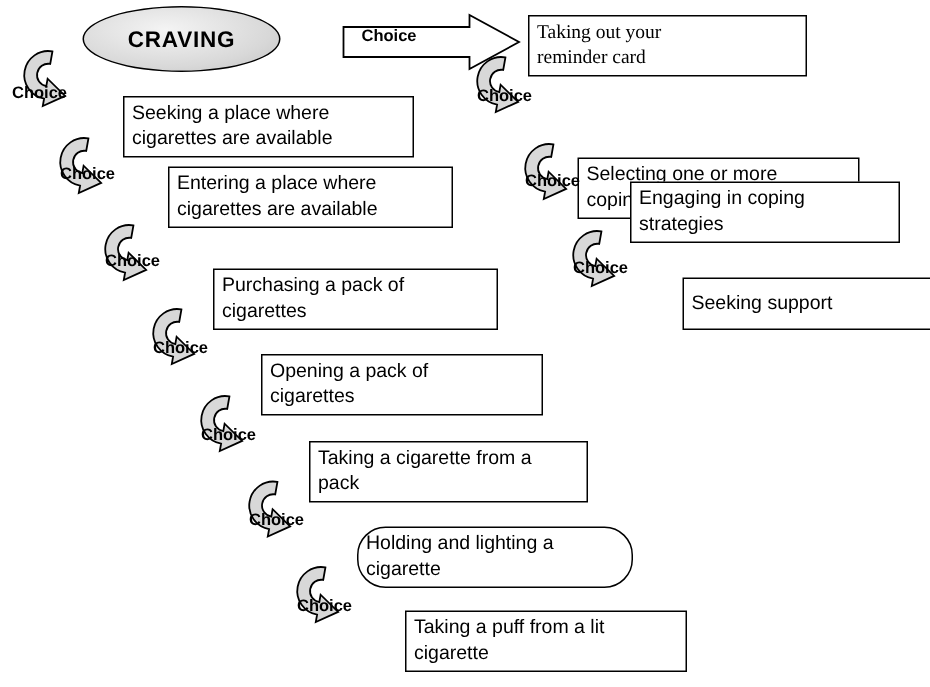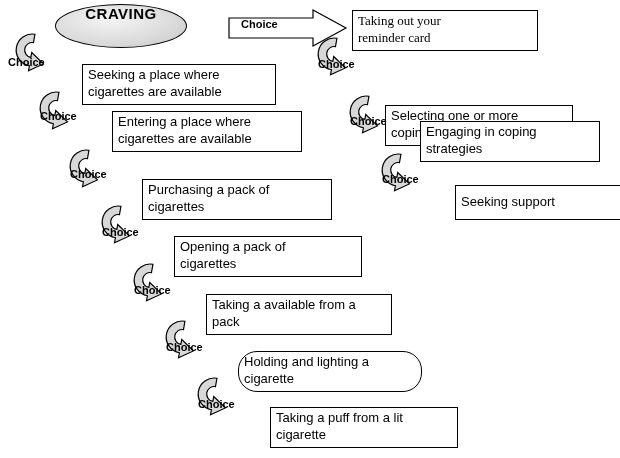--- a/index.html
+++ b/index.html
@@ -46,21 +46,21 @@
     z-index: 2;
   }
   .ellipse {
     position: absolute;
     left: 55px; top: 4px;
     width: 130px; height: 42px;
     border: 1px solid #000;
     border-radius: 50%;
     background: radial-gradient(ellipse at 42% 35%, #f4f4f4 0%, #d8d8d8 65%, #c2c2c2 100%);
     display: flex;
-    align-items: flex-start;
+    align-items: center;
     justify-content: center;
     font-weight: bold;
     font-size: 15px;
     letter-spacing: 0.5px;
     z-index: 1;
   }
   .big-arrow {
     position: absolute;
     left: 228px; top: 8px;
     width: 120px; height: 40px;
@@ -174,21 +174,21 @@
 
   <div class="arrow" style="left:128px; top:258px;">
     <svg viewBox="0 0 44 46" width="44" height="46">
         <g transform="rotate(10 22 23)">
       <path d="M22,6 A16,16 0 0 0 22,38 L22,43 L35.5,33.75 L22,24.5 L22,29.5 A7.5,7.5 0 0 1 22,14.5 Z" fill="#d8d8d8" stroke="#000" stroke-width="1.2"></path>
         </g>
       </svg>
   </div>
   <span class="choice-label" style="left:134px; top:284px;">Choice</span>
 
-  <div class="box" style="left:206px; top:294px; width:174px;">Taking a available from a
+  <div class="box" style="left:206px; top:294px; width:174px;">Taking a cigarette from a
 pack</div>
 
   <div class="arrow" style="left:160px; top:315px;">
     <svg viewBox="0 0 44 46" width="44" height="46">
         <g transform="rotate(10 22 23)">
       <path d="M22,6 A16,16 0 0 0 22,38 L22,43 L35.5,33.75 L22,24.5 L22,29.5 A7.5,7.5 0 0 1 22,14.5 Z" fill="#d8d8d8" stroke="#000" stroke-width="1.2"></path>
         </g>
       </svg>
   </div>
   <span class="choice-label" style="left:166px; top:341px;">Choice</span>

